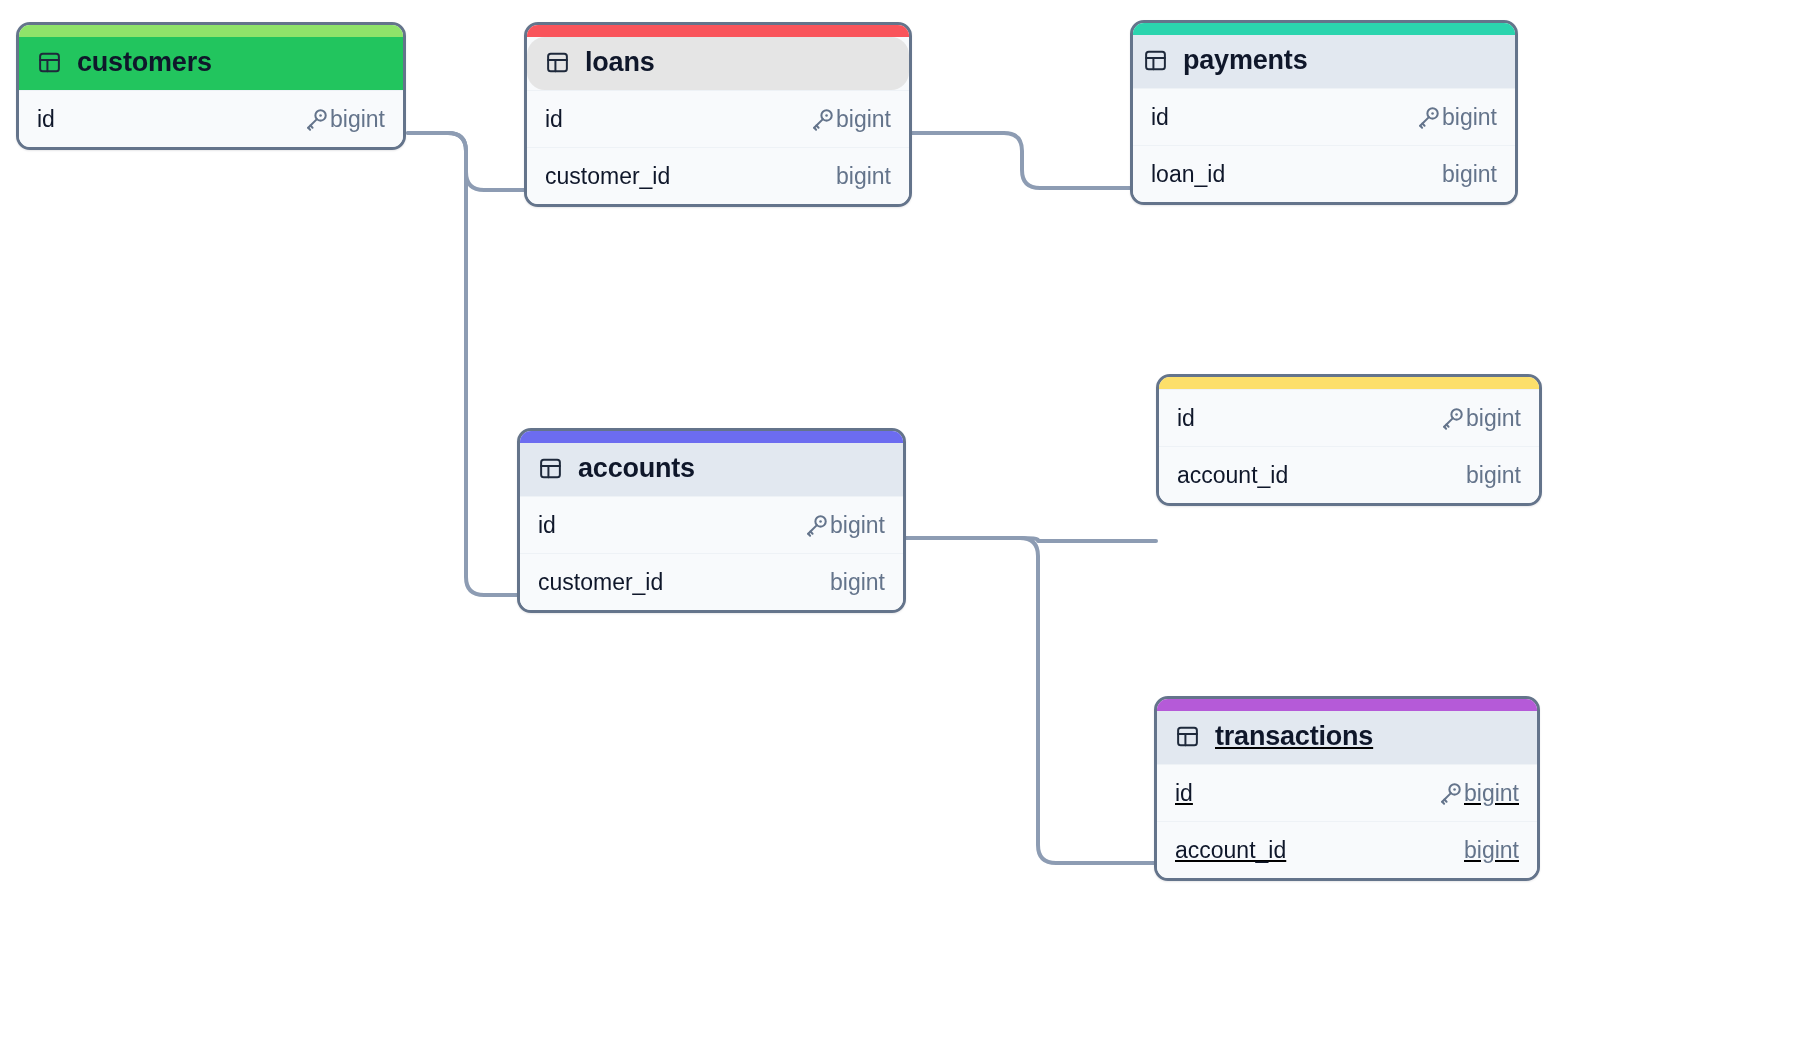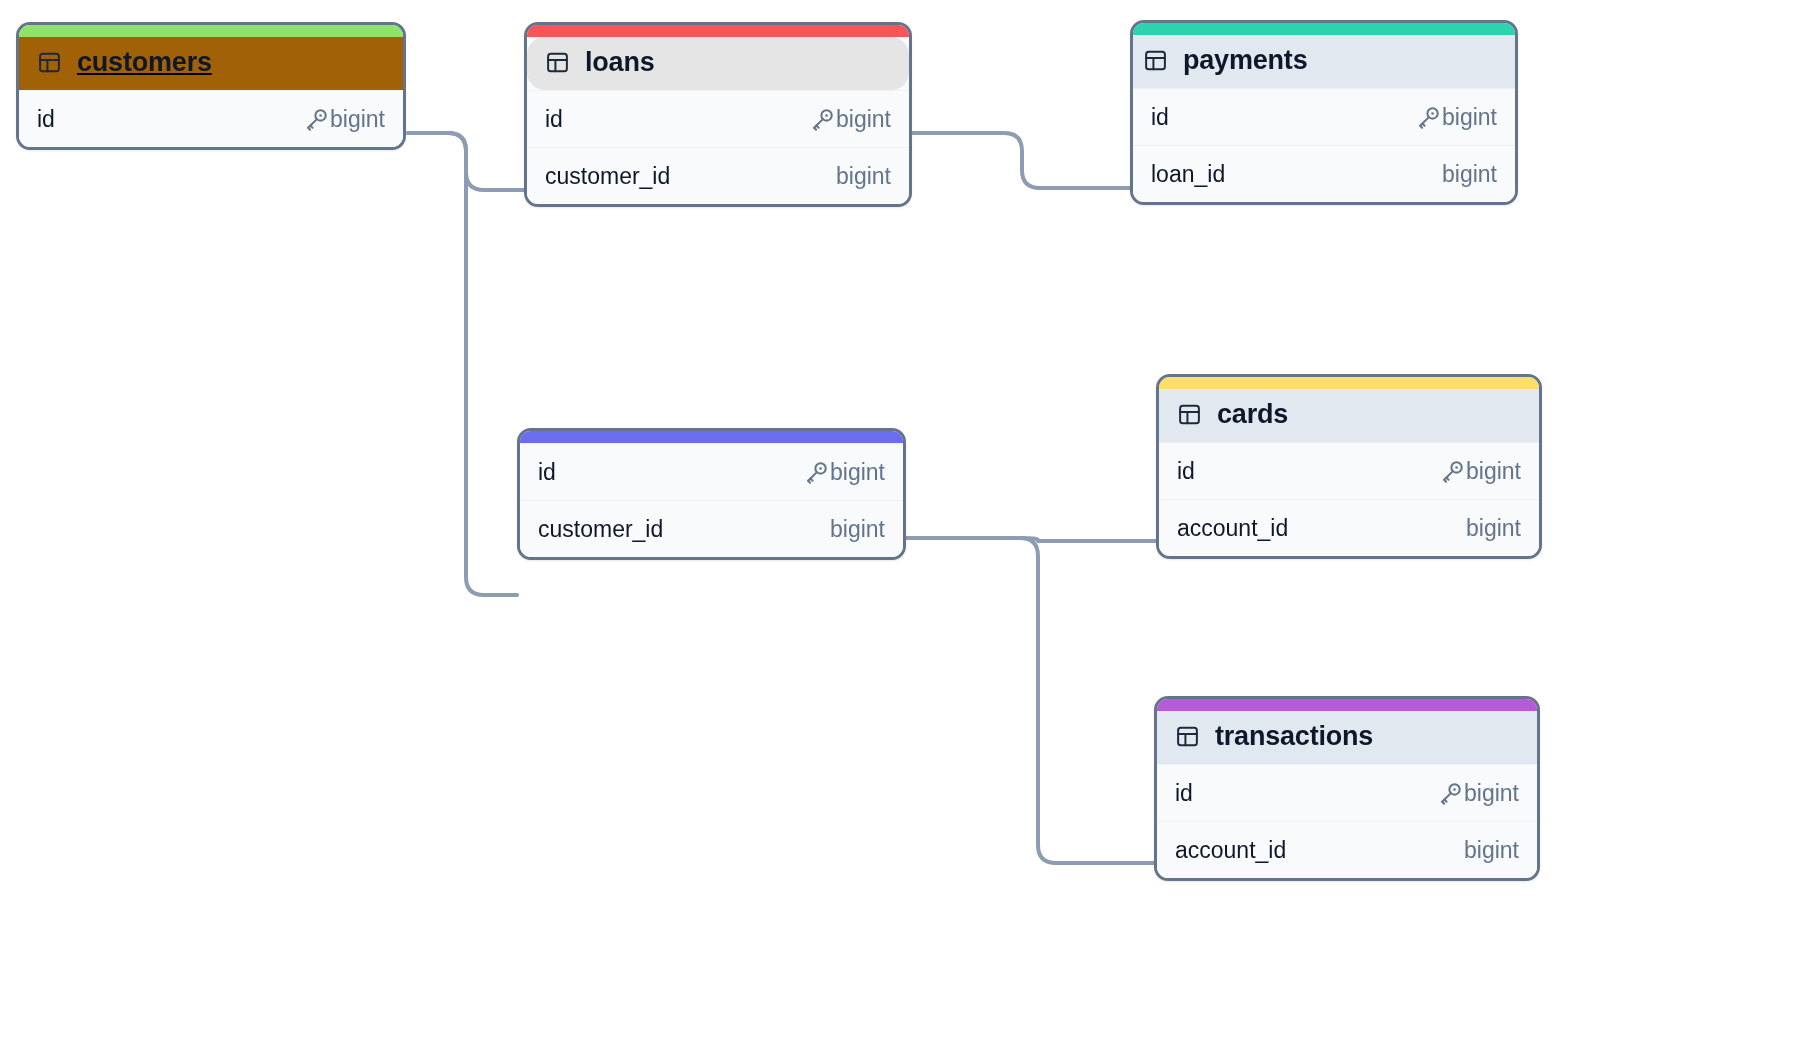--- a/index.html
+++ b/index.html
@@ -104,21 +104,21 @@
       <path class="edge-path" d="M 408 133 L 448 133 Q 466 133 466 151 L 466 172 Q 466 190 484 190 L 524 190" stroke="#8d9cb3"></path>
       <path class="edge-path" d="M 408 133 L 448 133 Q 466 133 466 151 L 466 577 Q 466 595 484 595 L 517 595" stroke="#8d9cb3"></path>
       <path class="edge-path" d="M 912 133 L 1004 133 Q 1022 133 1022 151 L 1022 170 Q 1022 188 1040 188 L 1130 188" stroke="#8d9cb3"></path>
       <path class="edge-path" d="M 906 538 L 1020 538 Q 1038 538 1038 540 L 1038 541 L 1156 541" stroke="#8d9cb3"></path>
       <path class="edge-path" d="M 906 538 L 1020 538 Q 1038 538 1038 556 L 1038 845 Q 1038 863 1056 863 L 1154 863" stroke="#8d9cb3"></path>
     </svg>
 
   <div id="nodes">
       <div class="table-node" style="left: 16px; top: 22px; width: 390px; border-color: rgb(100, 116, 139);">
         <div class="accent-bar" style="background: rgb(143, 227, 106);"></div>
-        <div class="node-header" style="background: #a16207; text-decoration: underline;">
+        <div class="node-header" style="background: #22c55e;">
           <span class="table-icon">
             <svg width="25" height="25" viewBox="0 0 24 24" fill="none" stroke="#1e293b" stroke-width="1.9" stroke-linecap="round" stroke-linejoin="round">
               <rect x="3" y="3.5" width="18" height="17" rx="2.5"></rect>
               <line x1="3" y1="9.5" x2="21" y2="9.5"></line>
               <line x1="10" y1="9.5" x2="10" y2="20.5"></line>
             </svg>
           </span>
           <span class="node-title">customers</span>
         </div>
         <div class="field-row" style="background: rgb(248, 250, 252);">
@@ -202,20 +202,30 @@
         <div class="field-row" style="background: rgb(248, 250, 252);">
           <span class="field-name" style="color: rgb(15, 23, 42);">loan_id</span>
           <span class="field-right">
             <span class="key-slot"></span>
             <span class="field-type" style="color: rgb(100, 116, 139);">bigint</span>
           </span>
         </div>
       </div>
       <div class="table-node" style="left: 517px; top: 428px; width: 389px; border-color: rgb(100, 116, 139);">
         <div class="accent-bar" style="background: rgb(108, 108, 240);"></div>
+        <div class="node-header" style="background: rgb(226, 232, 240);">
+          <span class="table-icon">
+            <svg width="25" height="25" viewBox="0 0 24 24" fill="none" stroke="#1e293b" stroke-width="1.9" stroke-linecap="round" stroke-linejoin="round">
+              <rect x="3" y="3.5" width="18" height="17" rx="2.5"></rect>
+              <line x1="3" y1="9.5" x2="21" y2="9.5"></line>
+              <line x1="10" y1="9.5" x2="10" y2="20.5"></line>
+            </svg>
+          </span>
+          <span class="node-title">accounts</span>
+        </div>
         <div class="field-row" style="background: rgb(248, 250, 252);">
           <span class="field-name" style="color: rgb(15, 23, 42);">id</span>
           <span class="field-right">
             <span class="key-icon">
               <svg width="27" height="27" viewBox="0 0 24 24" fill="none" stroke="#64748b" stroke-width="1.8" stroke-linecap="round" stroke-linejoin="round">
                 <circle cx="15.6" cy="8.4" r="4.6"></circle>
                 <circle cx="15.6" cy="8.4" r="1.15" fill="#64748b" stroke="none"></circle>
                 <path d="M12.35 11.65 L4.6 19.4"></path>
                 <path d="M6.6 17.4 L8.5 19.3"></path>
                 <path d="M4.6 19.4 L6.3 21.1"></path>
@@ -227,30 +237,20 @@
         <div class="field-row" style="background: rgb(248, 250, 252);">
           <span class="field-name" style="color: rgb(15, 23, 42);">customer_id</span>
           <span class="field-right">
             <span class="key-slot"></span>
             <span class="field-type" style="color: rgb(100, 116, 139);">bigint</span>
           </span>
         </div>
       </div>
       <div class="table-node" style="left: 1156px; top: 374px; width: 386px; border-color: rgb(100, 116, 139);">
         <div class="accent-bar" style="background: rgb(252, 223, 106);"></div>
-        <div class="node-header" style="background: rgb(226, 232, 240);">
-          <span class="table-icon">
-            <svg width="25" height="25" viewBox="0 0 24 24" fill="none" stroke="#1e293b" stroke-width="1.9" stroke-linecap="round" stroke-linejoin="round">
-              <rect x="3" y="3.5" width="18" height="17" rx="2.5"></rect>
-              <line x1="3" y1="9.5" x2="21" y2="9.5"></line>
-              <line x1="10" y1="9.5" x2="10" y2="20.5"></line>
-            </svg>
-          </span>
-          <span class="node-title">cards</span>
-        </div>
         <div class="field-row" style="background: rgb(248, 250, 252);">
           <span class="field-name" style="color: rgb(15, 23, 42);">id</span>
           <span class="field-right">
             <span class="key-icon">
               <svg width="27" height="27" viewBox="0 0 24 24" fill="none" stroke="#64748b" stroke-width="1.8" stroke-linecap="round" stroke-linejoin="round">
                 <circle cx="15.6" cy="8.4" r="4.6"></circle>
                 <circle cx="15.6" cy="8.4" r="1.15" fill="#64748b" stroke="none"></circle>
                 <path d="M12.35 11.65 L4.6 19.4"></path>
                 <path d="M6.6 17.4 L8.5 19.3"></path>
                 <path d="M4.6 19.4 L6.3 21.1"></path>
@@ -260,21 +260,21 @@
           </span>
         </div>
         <div class="field-row" style="background: rgb(248, 250, 252);">
           <span class="field-name" style="color: rgb(15, 23, 42);">account_id</span>
           <span class="field-right">
             <span class="key-slot"></span>
             <span class="field-type" style="color: rgb(100, 116, 139);">bigint</span>
           </span>
         </div>
       </div>
-      <div class="table-node" style="left: 1154px; top: 696px; width: 386px; border-color: rgb(100, 116, 139);">
+      <div class="table-node" style="left: 1154px; top: 696px; width: 386px; border-color: rgb(100, 116, 139); text-decoration: underline;">
         <div class="accent-bar" style="background: rgb(181, 90, 216);"></div>
         <div class="node-header" style="background: rgb(226, 232, 240);">
           <span class="table-icon">
             <svg width="25" height="25" viewBox="0 0 24 24" fill="none" stroke="#1e293b" stroke-width="1.9" stroke-linecap="round" stroke-linejoin="round">
               <rect x="3" y="3.5" width="18" height="17" rx="2.5"></rect>
               <line x1="3" y1="9.5" x2="21" y2="9.5"></line>
               <line x1="10" y1="9.5" x2="10" y2="20.5"></line>
             </svg>
           </span>
           <span class="node-title">transactions</span>

